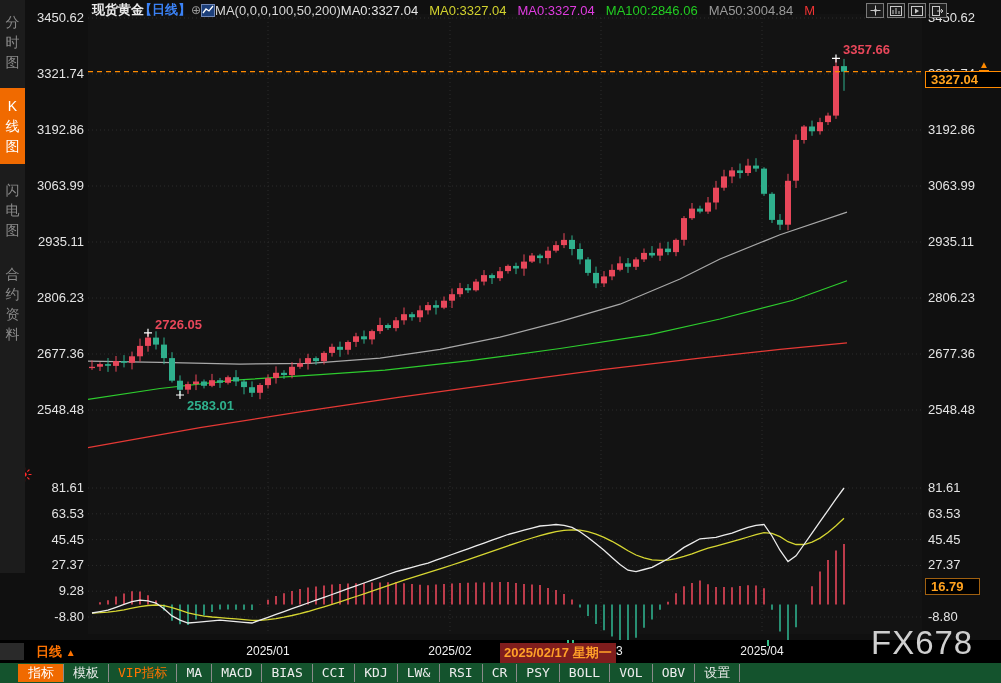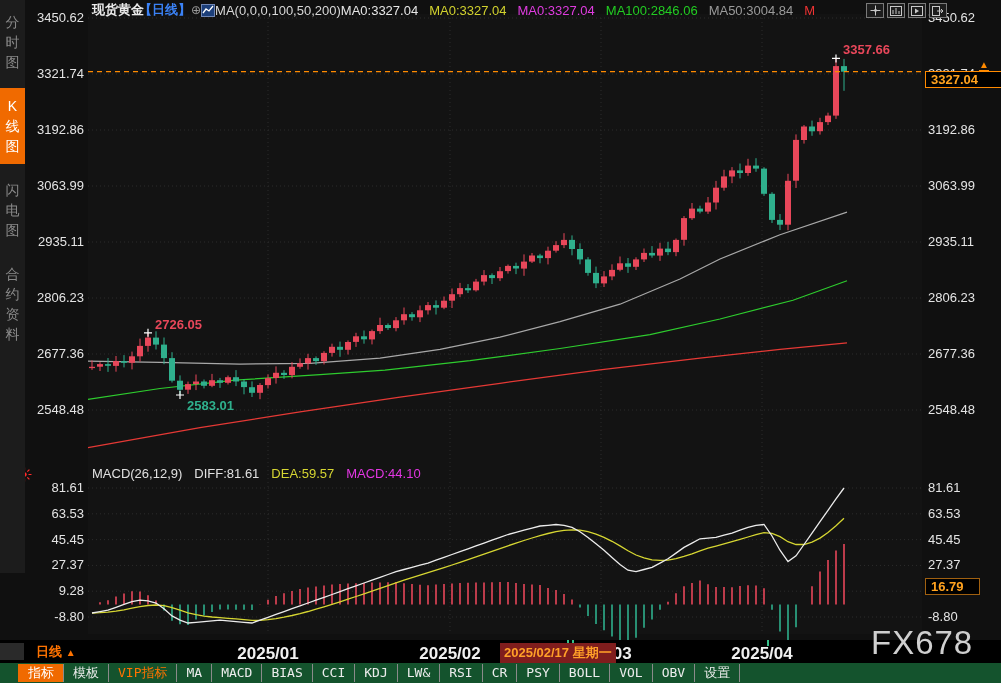--- a/index.html
+++ b/index.html
@@ -37,21 +37,21 @@
   #macd-header .t{color:#e0e0e0;}
   #macd-header .dif{color:#e0e0e0;}
   #macd-header .dea{color:#d6d632;}
   #macd-header .mac{color:#e236e2;}
   #alert-icon{position:absolute;left:17px;top:467px;z-index:3;}
   
   #dateaxis{position:absolute;left:0;top:640px;width:1001px;height:23px;background:#000;z-index:4;}
   #corner{position:absolute;left:0;top:3px;width:24px;height:17px;background:#2a2a2a;}
   #period-sel{position:absolute;left:36px;top:3px;color:#ff7300;font-weight:bold;font-size:13px;cursor:pointer;}
   #period-sel .arr{font-size:10px;}
-  .dlab{position:absolute;top:4px;transform:translateX(-50%);color:#f0f0f0;font-weight:bold;font-size:17px;z-index:1;white-space:nowrap;}
+  .dlab{position:absolute;top:4px;transform:translateX(-50%);color:#f0f0f0;font-weight:normal;font-size:12px;z-index:1;white-space:nowrap;}
   #dtool{position:absolute;left:500px;top:3px;background:#7f1d1d;color:#ffa028;font-weight:bold;font-size:13px;
          padding:1px 4px;z-index:2;white-space:nowrap;}
   .gtick{position:absolute;top:0;width:2px;height:6px;background:#35c08a;}
   
   #watermark{position:absolute;left:871px;top:624px;font-size:33px;color:#cfcfcf;letter-spacing:1px;z-index:5;}
   
   #toolbar{position:absolute;left:0;top:663px;width:1001px;height:20px;background:#14532d;display:flex;
            align-items:center;padding-left:18px;box-sizing:border-box;z-index:6;
            font-family:"DejaVu Sans Mono","Liberation Mono",monospace;}
   .tbtn{font-size:13px;color:#ececec;padding:1px 9px;border-left:1px solid #8a8a8a;cursor:pointer;line-height:16px;white-space:nowrap;}
@@ -482,26 +482,20 @@
       <div class="alab right" style="left: 928px; top: 609px;">-8.80</div>
       <div class="pivot" style="color: rgb(232, 71, 90); left: 155px; top: 316.842px;">2726.05</div>
       <div class="pivot" style="color: rgb(47, 176, 141); left: 187px; top: 397.996px;">2583.01</div>
       <div class="pivot" style="color: rgb(232, 71, 90); left: 843px; top: 42.3932px;">3357.66</div>
     </div>
 
   <div id="price-box">3327.04</div>
   <div id="marker-arrow">▲</div>
   <div id="macd-box">16.79</div>
 
-  <div id="macd-header">
-    <span class="t">MACD(26,12,9)</span>
-    <span class="dif">DIFF:81.61</span>
-    <span class="dea">DEA:59.57</span>
-    <span class="mac">MACD:44.10</span>
-  </div>
   <span id="alert-icon">
     <svg width="15" height="15">
       <circle cx="7.5" cy="7.5" r="2.2" fill="#ff2a2a"></circle>
       <g stroke="#ff2a2a" stroke-width="1.2">
         <path d="M7.5 0.5v3M7.5 11.5v3M0.5 7.5h3M11.5 7.5h3M2.6 2.6l2.1 2.1M10.3 10.3l2.1 2.1M12.4 2.6l-2.1 2.1M4.7 10.3l-2.1 2.1"></path>
       </g>
     </svg>
   </span>
 
   <div id="dateaxis">

